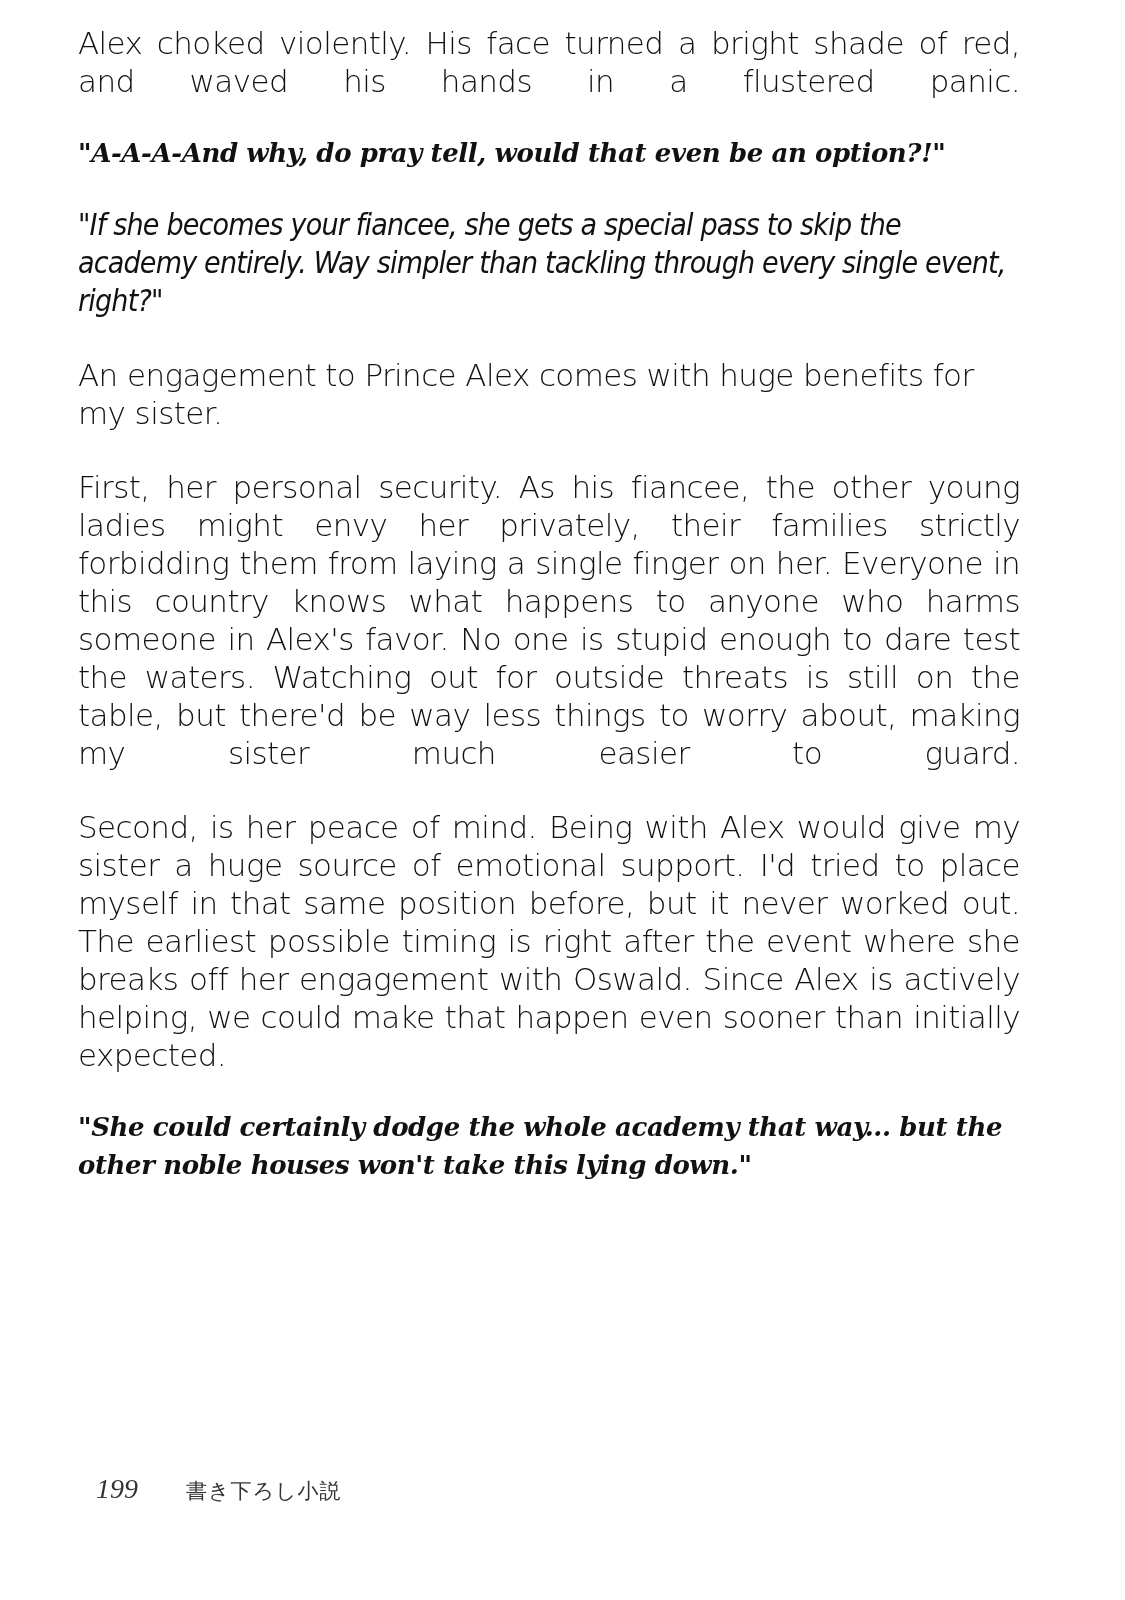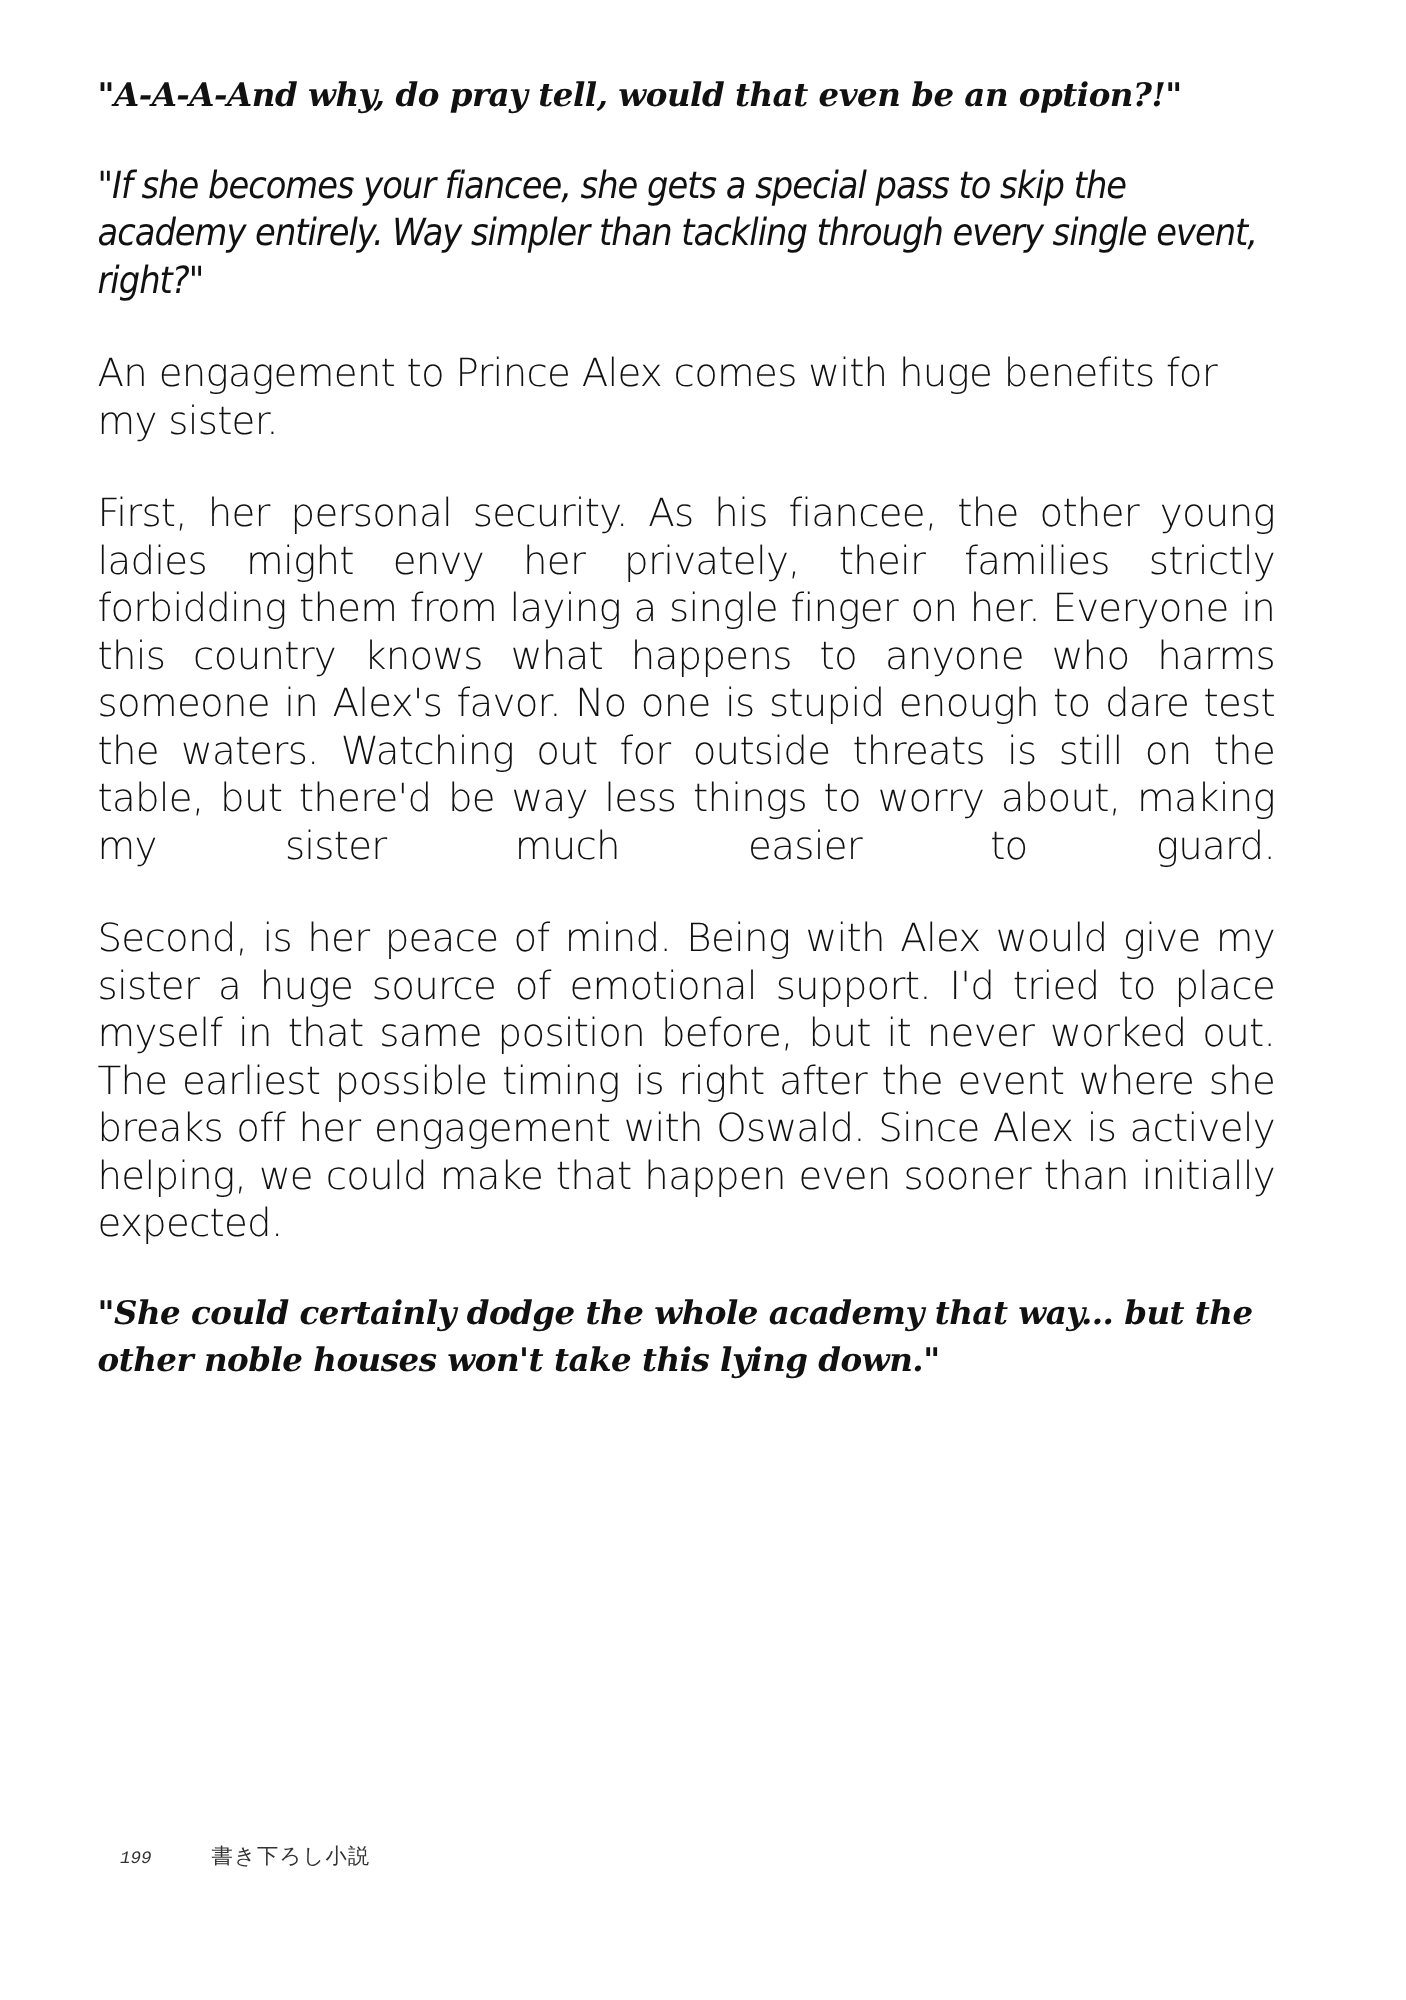--- a/index.html
+++ b/index.html
@@ -59,35 +59,36 @@
     .footer {
       position: absolute;
       left: 96px;
       top: 1473px;
       display: flex;
       align-items: baseline;
       gap: 48px;
       color: #333333;
     }
     .page-number {
-      font-family: Liberation Mono, monospace;
+      font-family: Liberation Serif, serif;
       font-style: italic;
-      font-size: 14px;
+      font-size: 28px;
     }
     .section-label {
       font-family: Liberation Mono, monospace;
-      font-size: 17px;
+      font-size: 21px;
       letter-spacing: 1px;
     }
   </style>
 </head>
 <body>
 
 <div class="page">
 
+  <p class="para narration justify">Alex choked violently. His face turned a bright shade of red, and waved his hands in a flustered panic.</p>
 
   <div class="gap-1"></div>
 
   <p class="bold-speech">"A-A-A-And why, do pray tell, would that even be an option?!"</p>
 
   <div class="gap-1"></div>
 
   <p class="para italic">"If she becomes your fiancee, she gets a special pass to skip the academy entirely. Way simpler than tackling through every single event, right?"</p>
 
   <div class="gap-2"></div>

